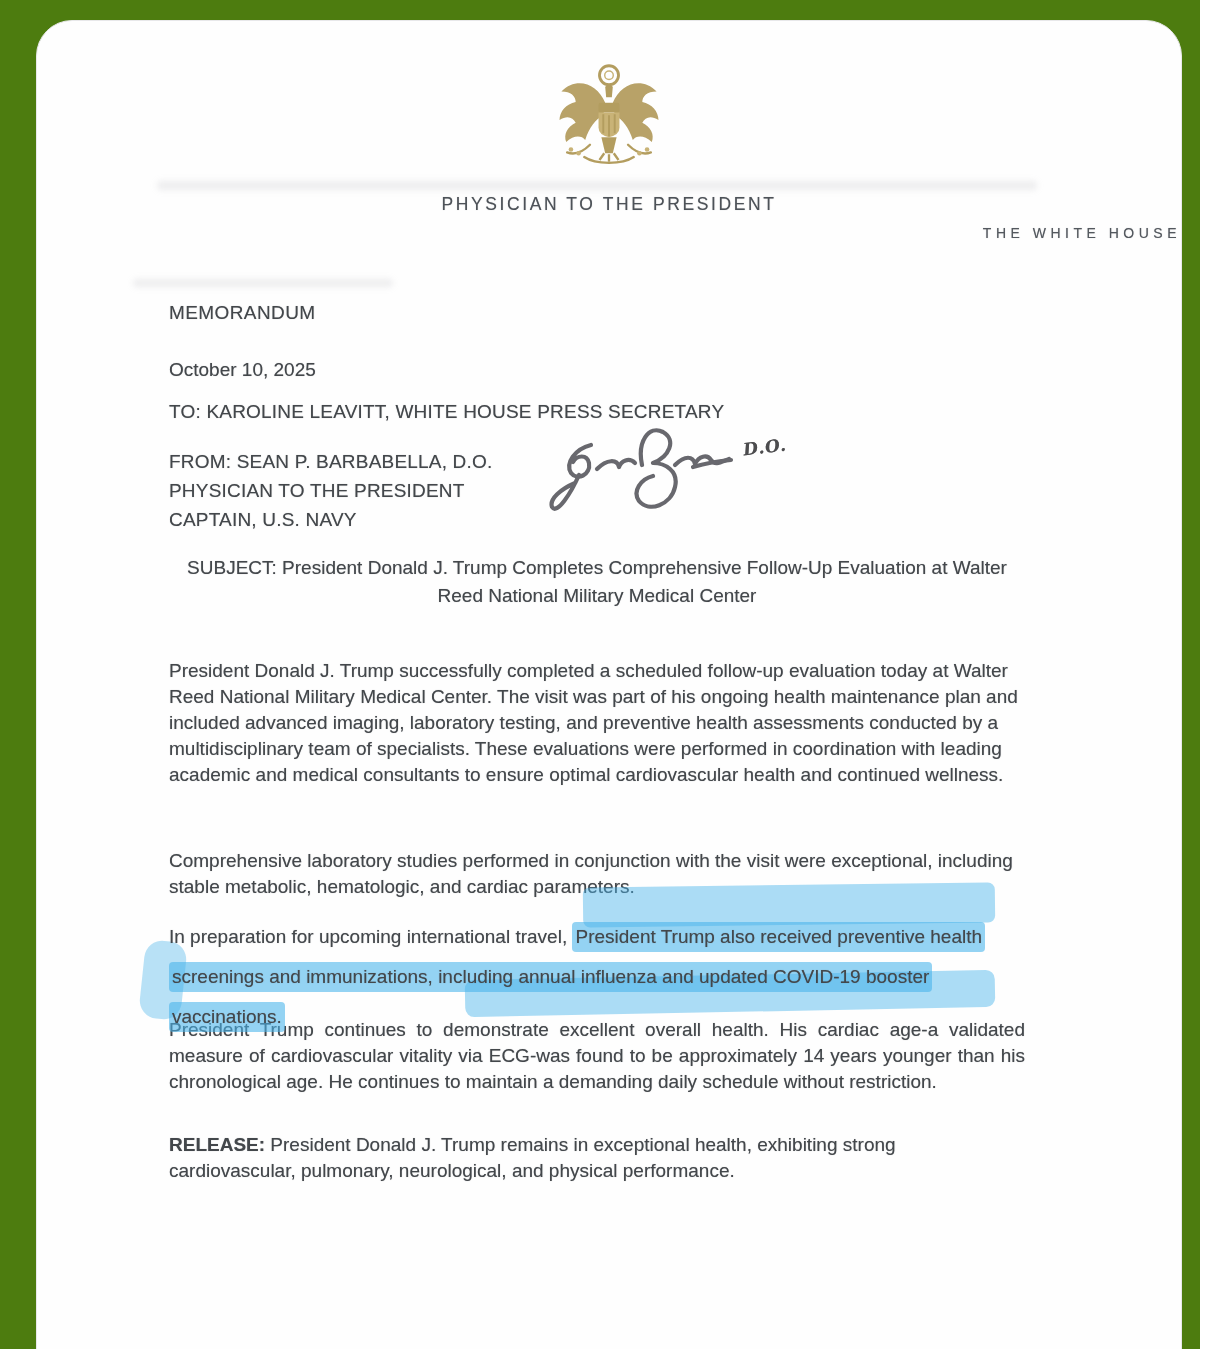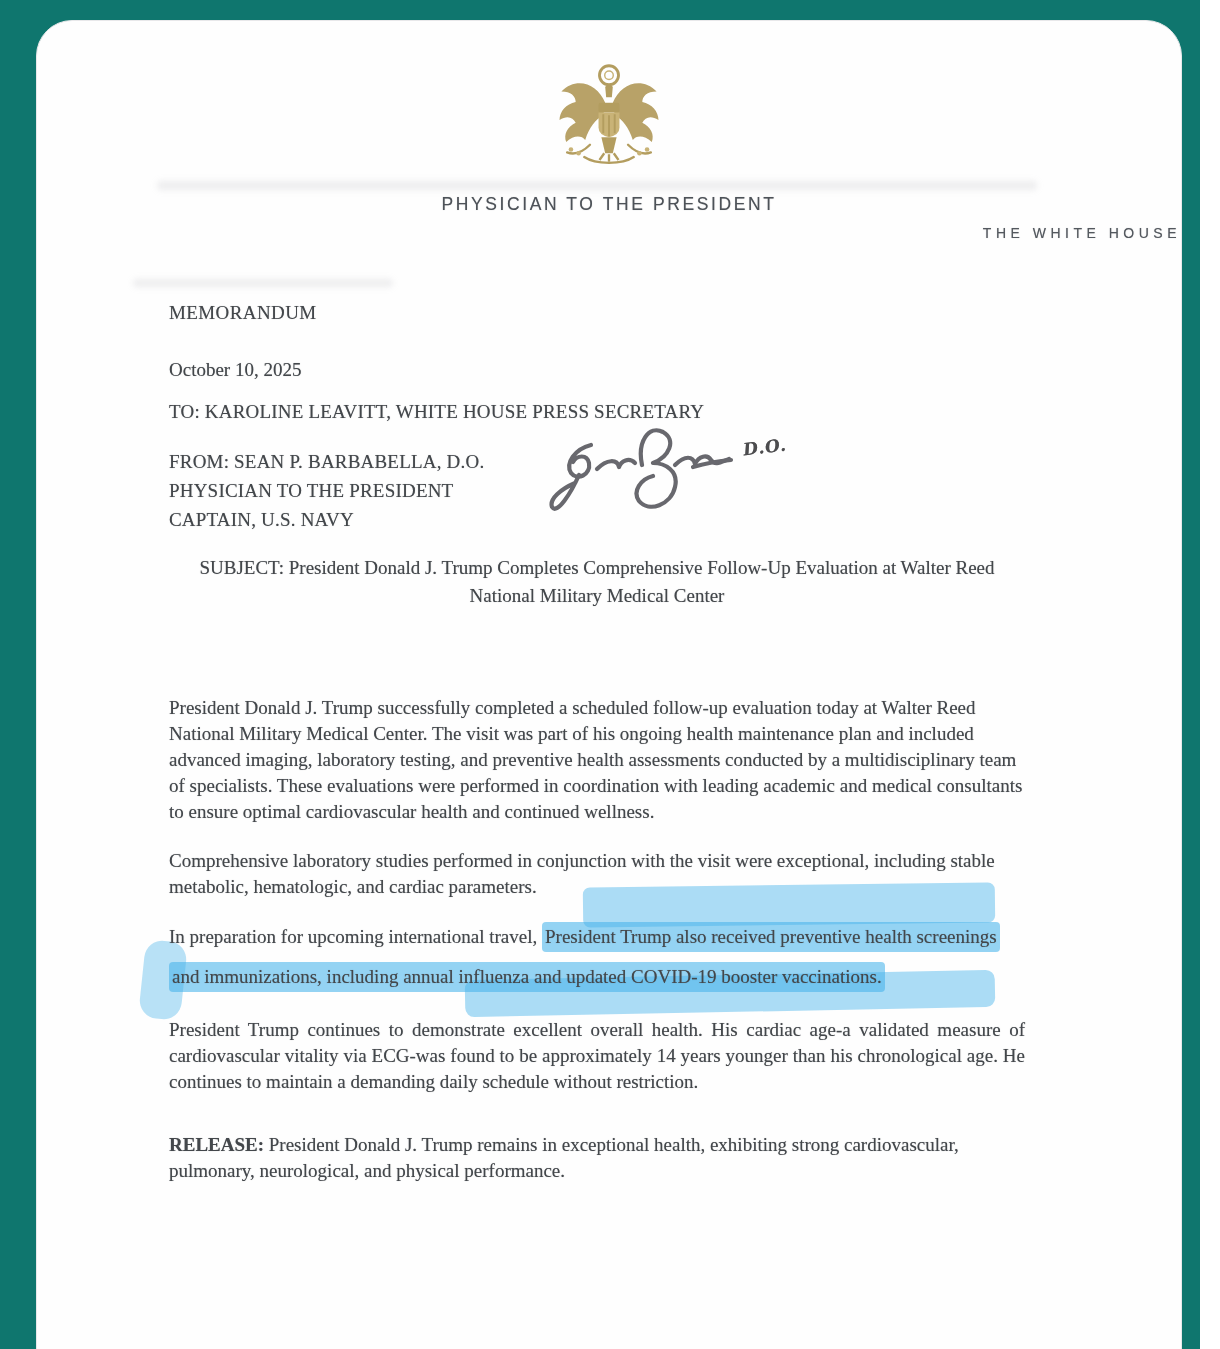--- a/index.html
+++ b/index.html
@@ -1,17 +1,17 @@
 <!DOCTYPE html>
 <html><head>
 <meta charset="utf-8">
 <style>
   html,body{margin:0;padding:0;background:#ffffff;}
   .page{
-    position:relative;width:1200px;height:1349px;background:#0f766e;overflow:hidden;
+    position:relative;width:1200px;height:1349px;background:#4d7c0f;overflow:hidden;
     font-family:"Liberation Sans", sans-serif;
   }
   .doc-card{
     position:absolute;left:36px;top:20px;width:1146px;height:1420px;
     background:#fefefe;border:1px solid #e8e8ea;border-radius:36px;
     box-sizing:border-box;
   }
   
   .seal-wrap{
     position:absolute;left:0;right:0;top:40px;height:118px;
@@ -26,29 +26,28 @@
   .lh-sub{
     position:absolute;left:0;right:0;top:204px;text-align:right;
     font-size:14px;letter-spacing:4.5px;color:#53585e;font-weight:400;
     text-shadow:0 0 0.8px rgba(77,82,88,0.5);
   }
   
   .tblock{
     position:absolute;left:132px;width:856px;
     font-size:19px;line-height:26px;color:#43474b;
     text-shadow:0 0 0.8px rgba(67,71,75,0.5);
-    font-family:Liberation Serif, serif;
   }
   .t-memo{top:279px;letter-spacing:0.4px;}
   .t-date{top:336px;}
   .t-to{top:378px;letter-spacing:0.2px;}
   .t-from{top:426px;line-height:29px;letter-spacing:0.2px;}
   .t-subject{top:533px;line-height:28px;text-align:center;}
   .t-release{top:607px;letter-spacing:0.3px;}
-  .t-p1{top:674px;}
+  .t-p1{top:637px;}
   .t-p2{top:827px;}
   .t-p3{top:896px;line-height:40px;}
   .t-p4{top:996px;text-align:justify;}
   .t-summary{top:1111px;}
   .t-summary b{font-weight:700;}
   
   .sig{position:absolute;left:508px;top:398px;width:230px;height:125px;}
   .sig svg{filter:blur(0.35px);}
   .sig-do{
     position:absolute;left:198px;top:18px;

